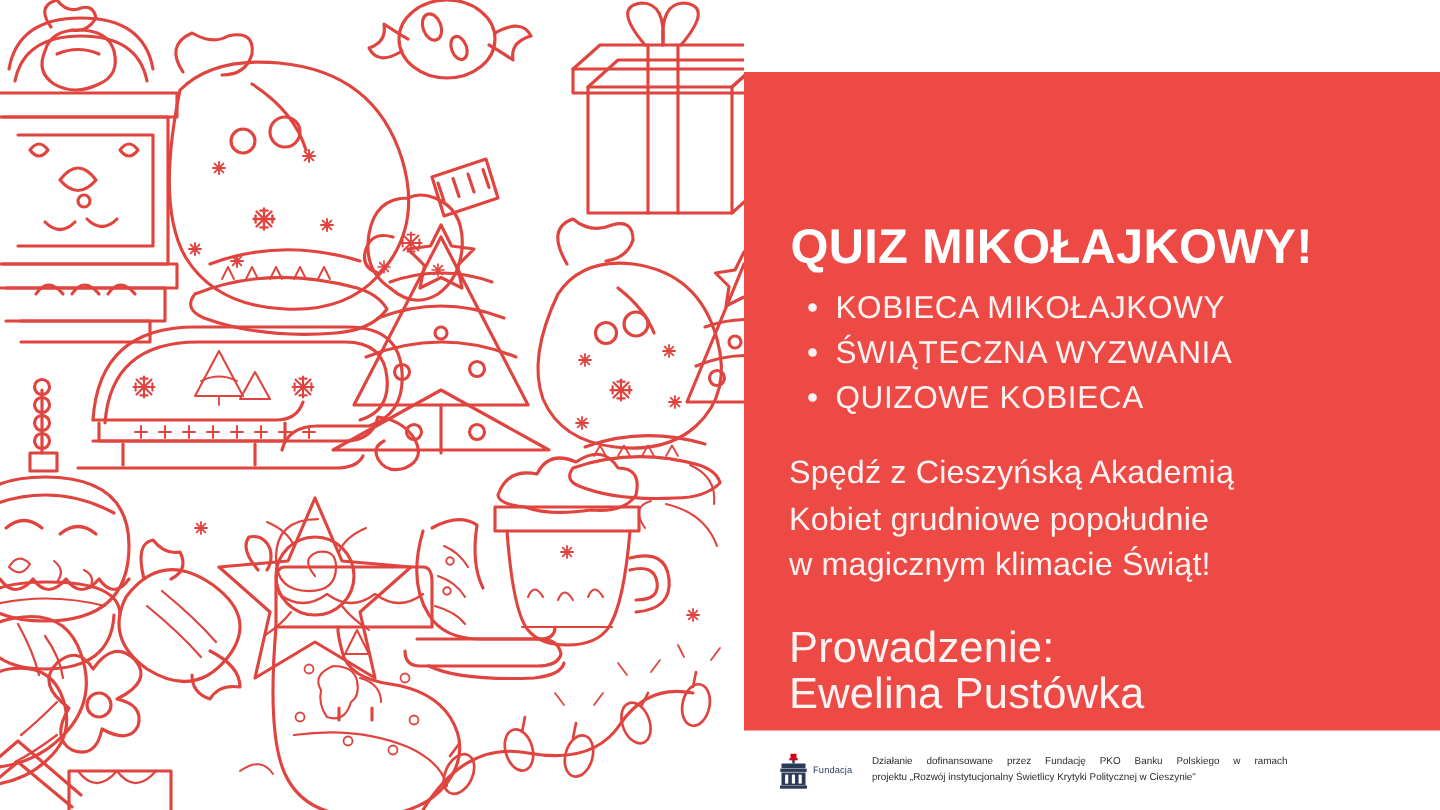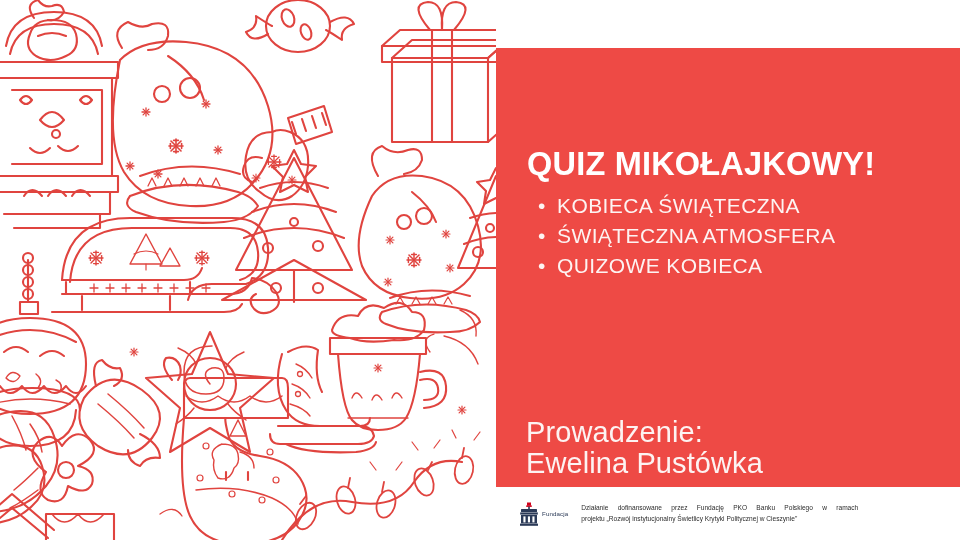--- a/index.html
+++ b/index.html
@@ -367,32 +367,37 @@
     </svg>
   </div>
 
   <div id="red-panel">
 
     <h1 id="title">QUIZ MIKOŁAJKOWY!</h1>
 
     <ul id="bullets">
       <li>
         <span class="bul">•</span>
-        <span>KOBIECA ŚWIĄTECZNA</span>
+        <span>KOBIECA MIKOŁAJKOWY</span>
       </li>
       <li>
         <span class="bul">•</span>
-        <span>ŚWIĄTECZNA ATMOSFERA</span>
+        <span>ŚWIĄTECZNA WYZWANIA</span>
       </li>
       <li>
         <span class="bul">•</span>
         <span>QUIZOWE KOBIECA</span>
       </li>
     </ul>
 
+    <div id="body-copy">
+      <span class="ln">Spędź z Cieszyńską Akademią</span>
+      <span class="ln">Kobiet grudniowe popołudnie</span>
+      <span class="ln">w magicznym klimacie Świąt!</span>
+    </div>
 
     <div id="host-block">
       <span class="ln">Prowadzenie:</span>
       <span class="ln">Ewelina Pustówka</span>
     </div>
 
   </div>
 
   <div id="footer">
 

